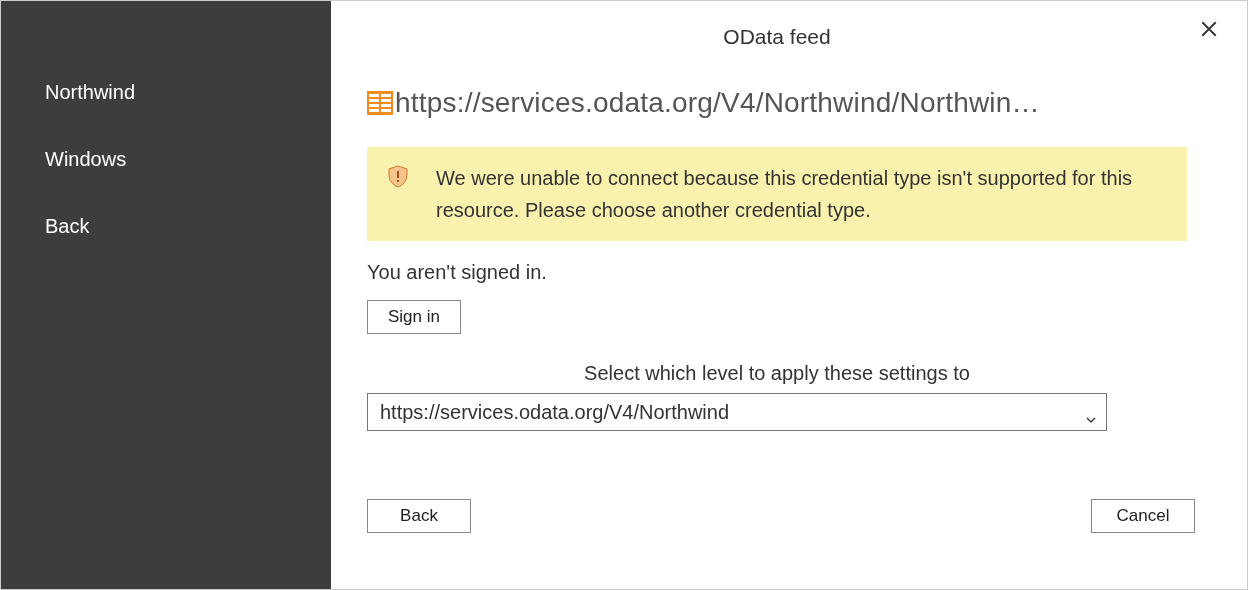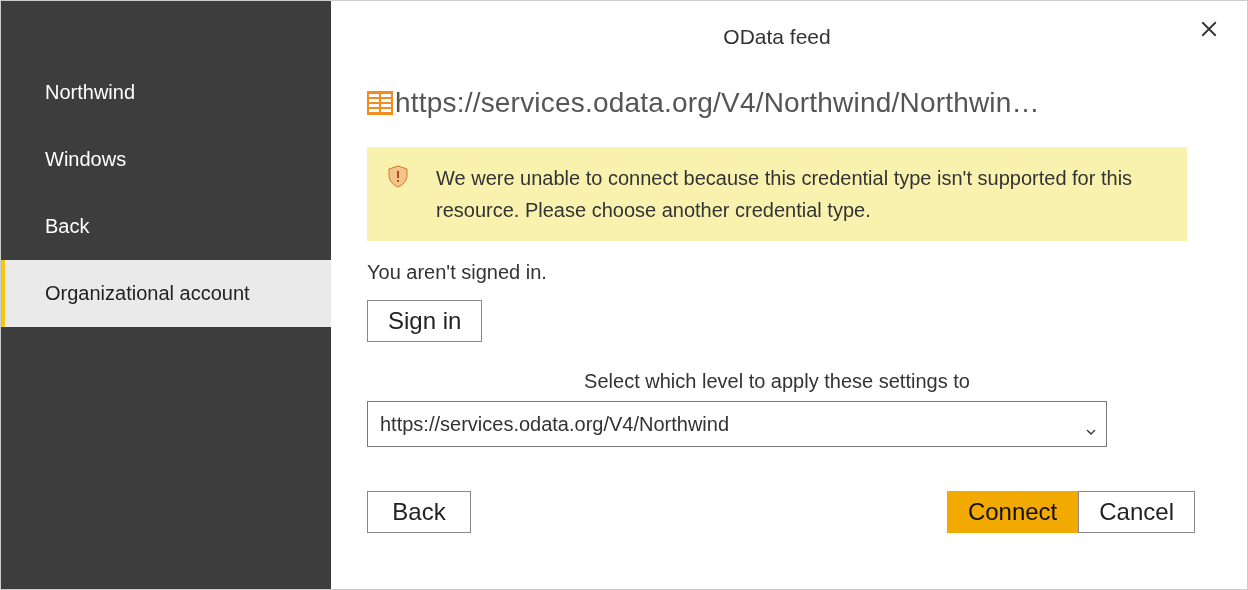--- a/index.html
+++ b/index.html
@@ -102,38 +102,38 @@
     margin-top: 20px;
     font-size: 20px;
     color: #333;
   }
   .btn {
     display: inline-flex;
     align-items: center;
     justify-content: center;
     border: 1px solid #888;
     background: #fff;
-    font-size: 24px;
+    font-size: 17px;
     padding: 6px 20px;
     cursor: pointer;
     color: #222;
     font-family: inherit;
   }
   .signin-btn { margin-top: 16px; }
   .level-label {
     margin-top: 28px;
     font-size: 20px;
     color: #333;
     text-align: center;
   }
   .select-wrap {
     margin-top: 8px;
     position: relative;
     border: 1px solid #777;
-    height: 46px;
+    height: 38px;
     width: 740px;
     display: flex;
     align-items: center;
     padding: 0 30px 0 12px;
     font-size: 20px;
     cursor: pointer;
     color: #333;
     background: #fff;
   }
   .select-caret {
@@ -166,23 +166,20 @@
 
   <nav class="sidebar">
     <div class="sidebar-item">
       <span>Northwind</span>
     </div>
     <div class="sidebar-item">
       <span>Windows</span>
     </div>
     <div class="sidebar-item">
       <span>Back</span>
-    </div>
-    <div class="sidebar-item selected">
-      <span>Organizational account</span>
     </div>
   </nav>
 
   <main class="main">
 
     <div class="close-btn">
       <span>
         <svg viewBox="0 0 16 16">
             <path d="M2 2 L14 14 M14 2 L2 14" stroke="#333" stroke-width="1.6" fill="none"></path>
           </svg>
@@ -232,19 +229,18 @@
       <span class="select-caret">
         <svg viewBox="0 0 10 10">
             <path d="M1 3 L5 7 L9 3" stroke="#333" stroke-width="1.3" fill="none"></path>
           </svg>
       </span>
     </div>
 
     <div class="footer">
       <button class="btn">Back</button>
       <span class="spacer"></span>
-      <button class="btn primary">Connect</button>
       <button class="btn">Cancel</button>
     </div>
 
   </main>
 
 </div>
 
 </body></html>

